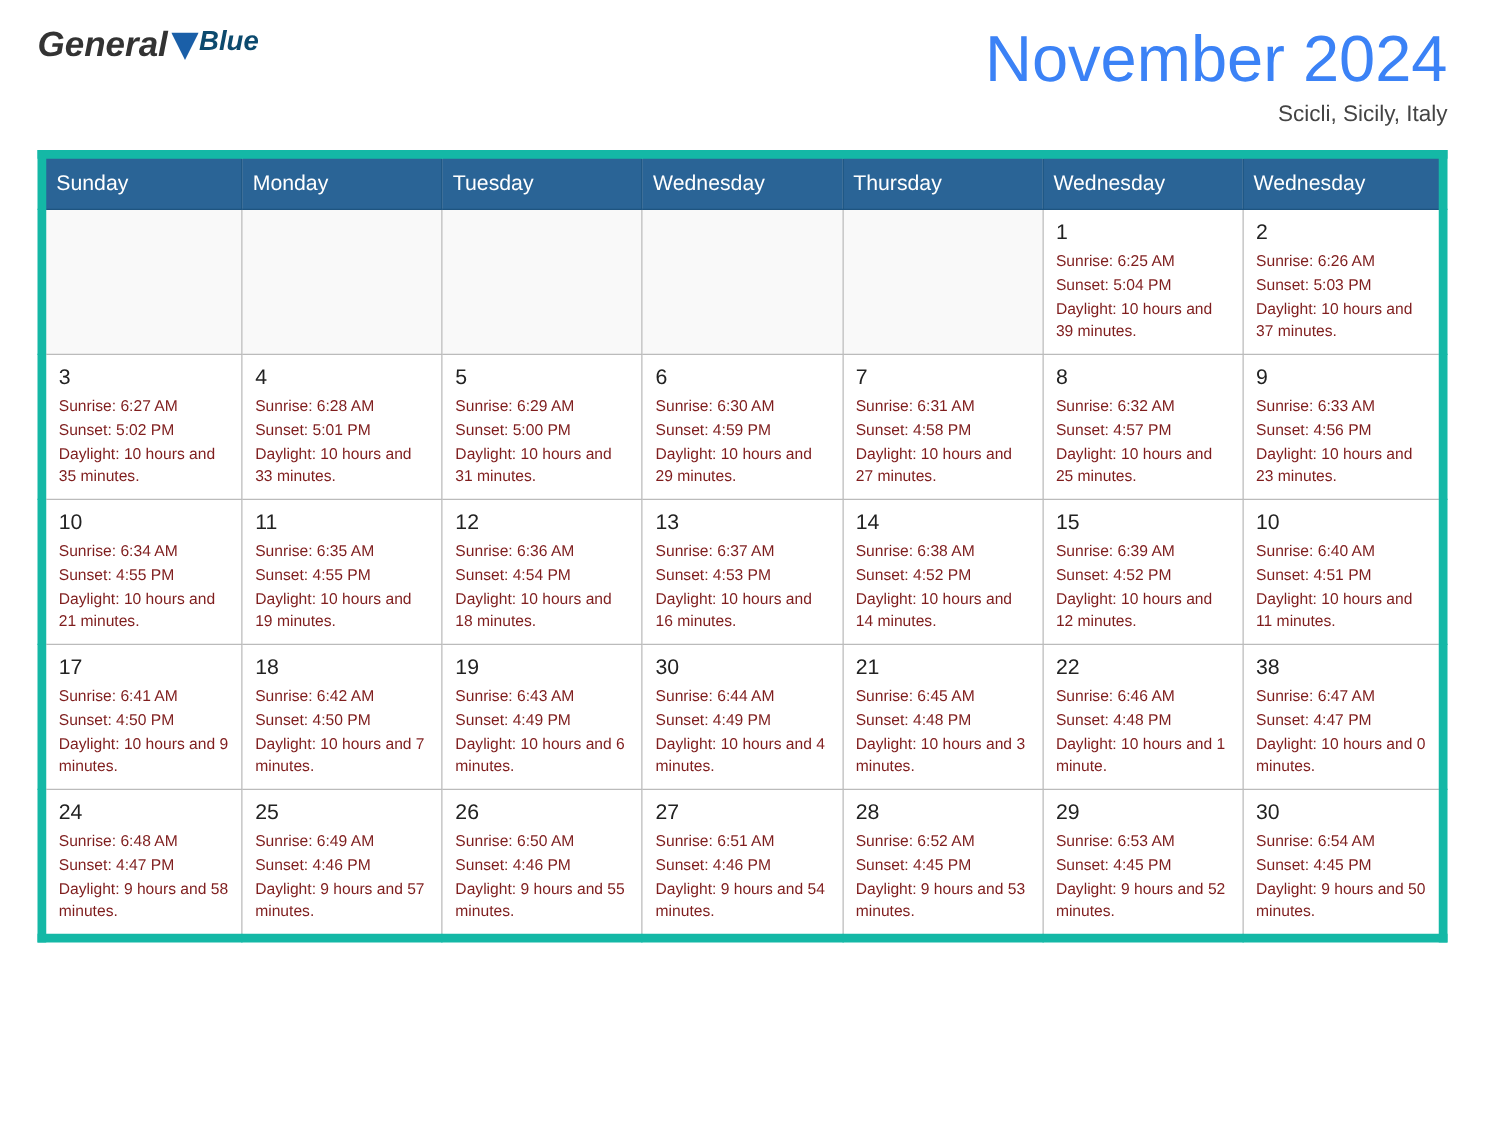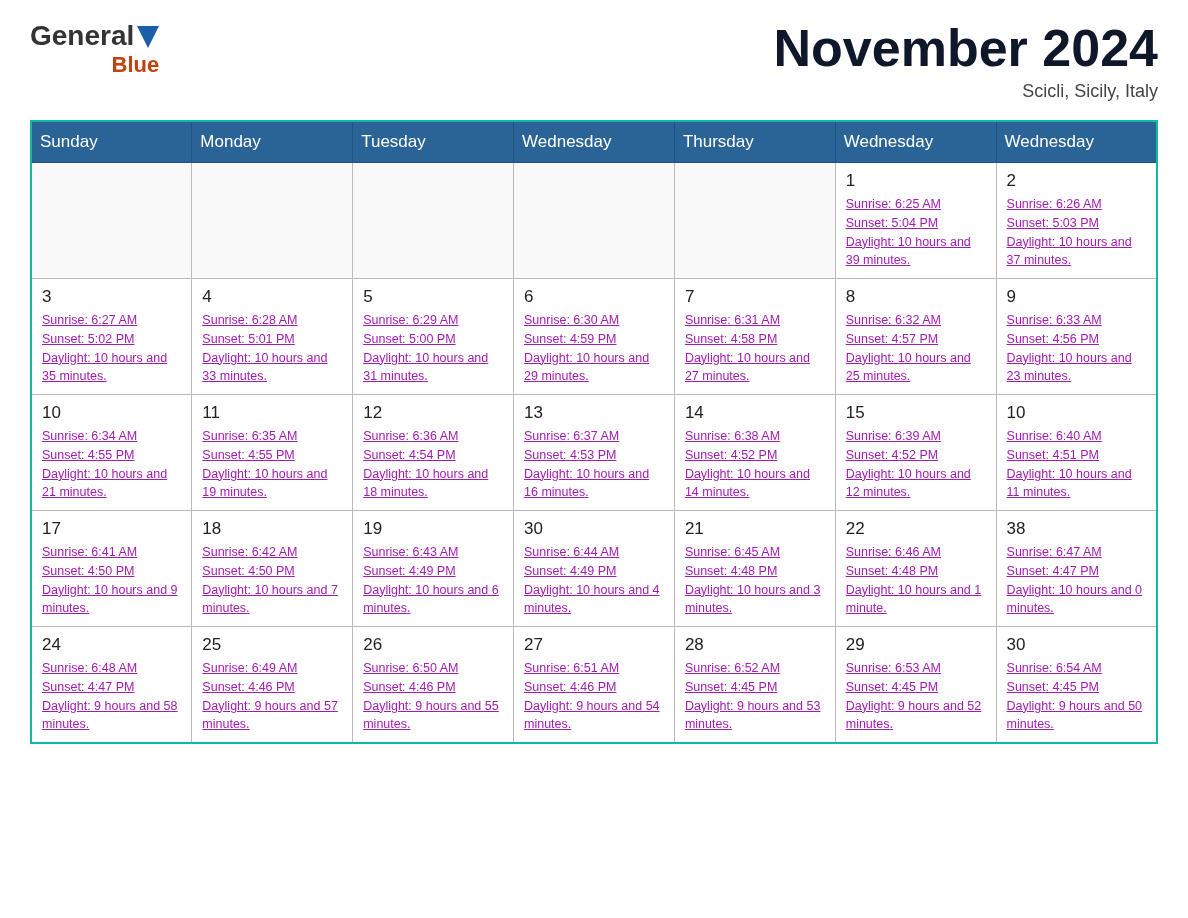--- a/index.html
+++ b/index.html
@@ -19,57 +19,58 @@
     }
 
     .logo-text-general {
       font-size: 28px;
       font-weight: bold;
       color: #333;
     }
 
     .logo-wrapper {
       display: flex;
-      flex-direction: column;
+      flex-direction: row;
+      font-style: italic;
     }
 
     .logo-top-row {
       display: flex;
       align-items: center;
     }
 
     .logo-bottom {
       font-size: 22px;
       font-weight: bold;
-      color: #c2410c;
+      color: #0c4a6e;
       text-align: left;
       margin-top: -4px;
     }
 
     .title-section {
       text-align: right;
     }
 
     .calendar-title {
       font-size: 52px;
-      font-weight: 700;
-      color: #0f172a;
+      font-weight: 400;
+      color: #3b82f6;
       line-height: 1.1;
     }
 
     .calendar-subtitle {
       font-size: 18px;
       color: #444;
       margin-top: 4px;
     }
 
     .calendar {
       width: 100%;
       border-collapse: collapse;
-      border: 2px solid #14b8a6;
+      border: 7px solid #14b8a6;
     }
 
     .calendar thead th {
       background-color: #2a6496;
       color: #fff;
       font-size: 17px;
       font-weight: normal;
       padding: 10px 8px;
       text-align: left;
       border: 1px solid #1e5480;
@@ -88,23 +89,22 @@
 
     .day-number {
       font-size: 17px;
       color: #222;
       display: block;
       margin-bottom: 4px;
     }
 
     .day-info {
       font-size: 12.5px;
-      color: #a21caf;
+      color: #7f1d1d;
       line-height: 1.5;
-      text-decoration: underline;
     }
 
     .empty-cell {
       background: #f9f9f9;
     }
 
     .row-divider td {
       border-top: 2px solid #2a6496;
     }
   </style>

